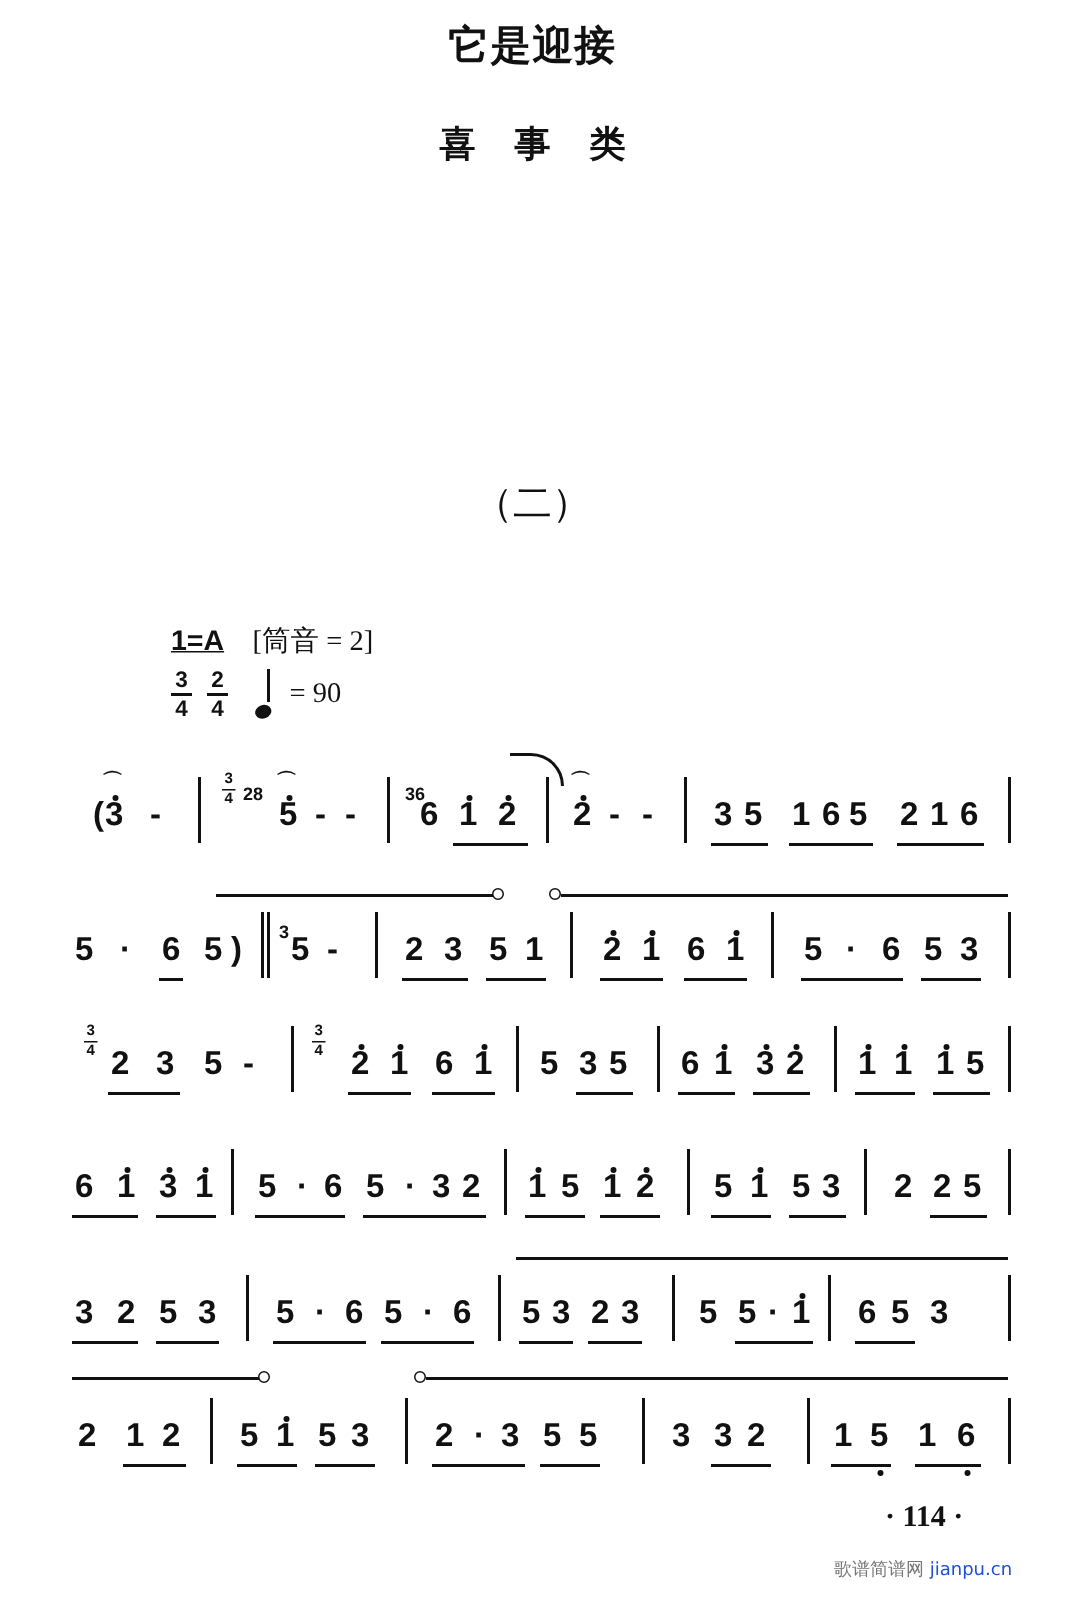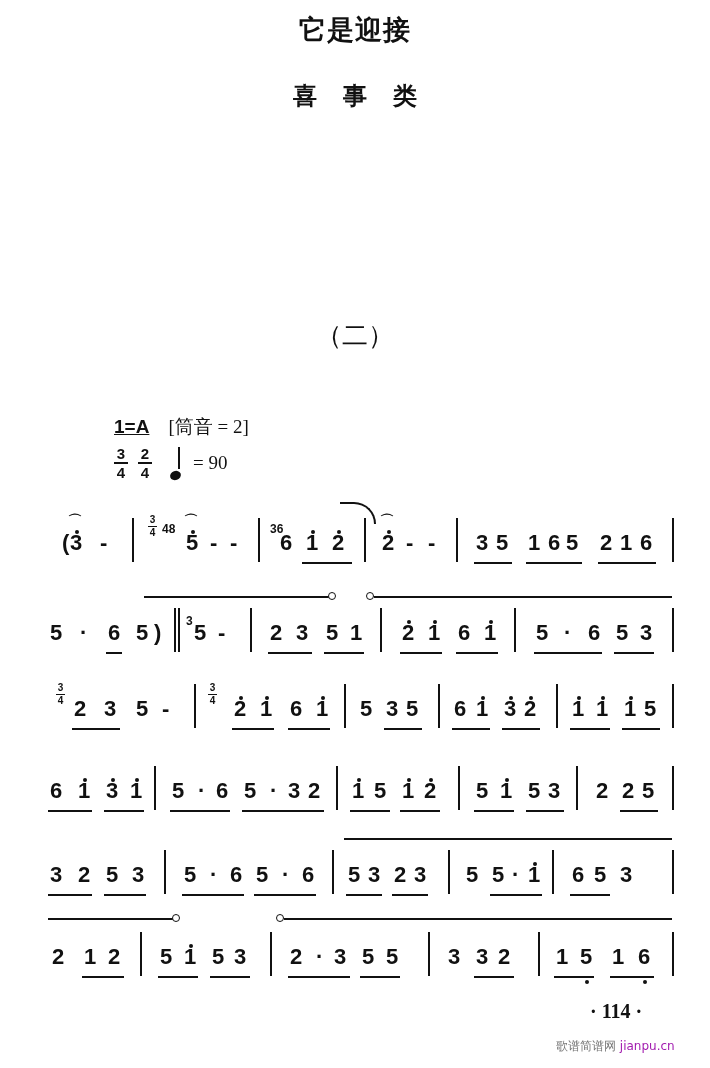--- a/index.html
+++ b/index.html
@@ -25,21 +25,21 @@
   .row .bar-line { position: absolute; top: 8px; width: 2px; height: 44px; background: #111; }
   .row .dbl { position: absolute; top: 8px; width: 6px; height: 44px; border-left: 2px solid #111; border-right: 2px solid #111; box-sizing: border-box; }
   .row .ul { position: absolute; height: 2px; background: #111; }
   .hdot { position: absolute; width: 4px; height: 4px; border-radius: 50%; background: #111; }
   .slur { position: absolute; border-top: 2px solid #111; }
   .slur-end { position: absolute; width: 6px; height: 6px; border: 1.5px solid #111; border-radius: 50%; background: #fff; }
   .arc { position: absolute; border: 2px solid #111; border-bottom: none; border-left: none; border-radius: 0 60px 0 0; }
 
   .pagenum { position: absolute; left: 590px; top: 1000px; font-size: 20px; font-family: "Liberation Serif", serif; font-weight: bold; }
   .watermark { position: absolute; left: 556px; top: 1038px; font-size: 12px; font-family: "DejaVu Sans", sans-serif; color: #777; }
-  .watermark span.url { color: #a21caf; text-align: right; }
+  .watermark span.url { color: #1d4ed8; text-align: right; }
 </style>
 </head>
 <body>
 
 <div class="title">它是迎接</div>
 <div class="subtitle">喜事类</div>
 
 <div class="intro">
 </div>
 
@@ -72,21 +72,21 @@
   <span class="item" style="left:24px;bottom:40px;font-size:14px;">⌒</span>
   <span class="item" style="left:56px;">-</span>
   <span class="bar-line" style="left:88px;"></span>
   <span class="item" style="left:104px;bottom:32px;">
     <span class="frac small">
         <span>3</span>
         <span class="bar"></span>
         <span>4</span>
       </span>
   </span>
-  <span class="item" style="left:118px;bottom:34px;font-size:12px;">48</span>
+  <span class="item" style="left:118px;bottom:34px;font-size:12px;">28</span>
   <span class="item" style="left:142px;">5</span>
   <span class="hdot" style="left:147px;top:20px;"></span>
   <span class="item" style="left:140px;bottom:40px;font-size:14px;">⌒</span>
   <span class="item" style="left:166px;">-</span>
   <span class="item" style="left:186px;">-</span>
   <span class="bar-line" style="left:214px;"></span>
   <span class="item" style="left:226px;bottom:34px;font-size:12px;">36</span>
   <span class="item" style="left:236px;">6</span>
   <span class="item" style="left:262px;">1</span>
   <span class="hdot" style="left:267px;top:20px;"></span>

